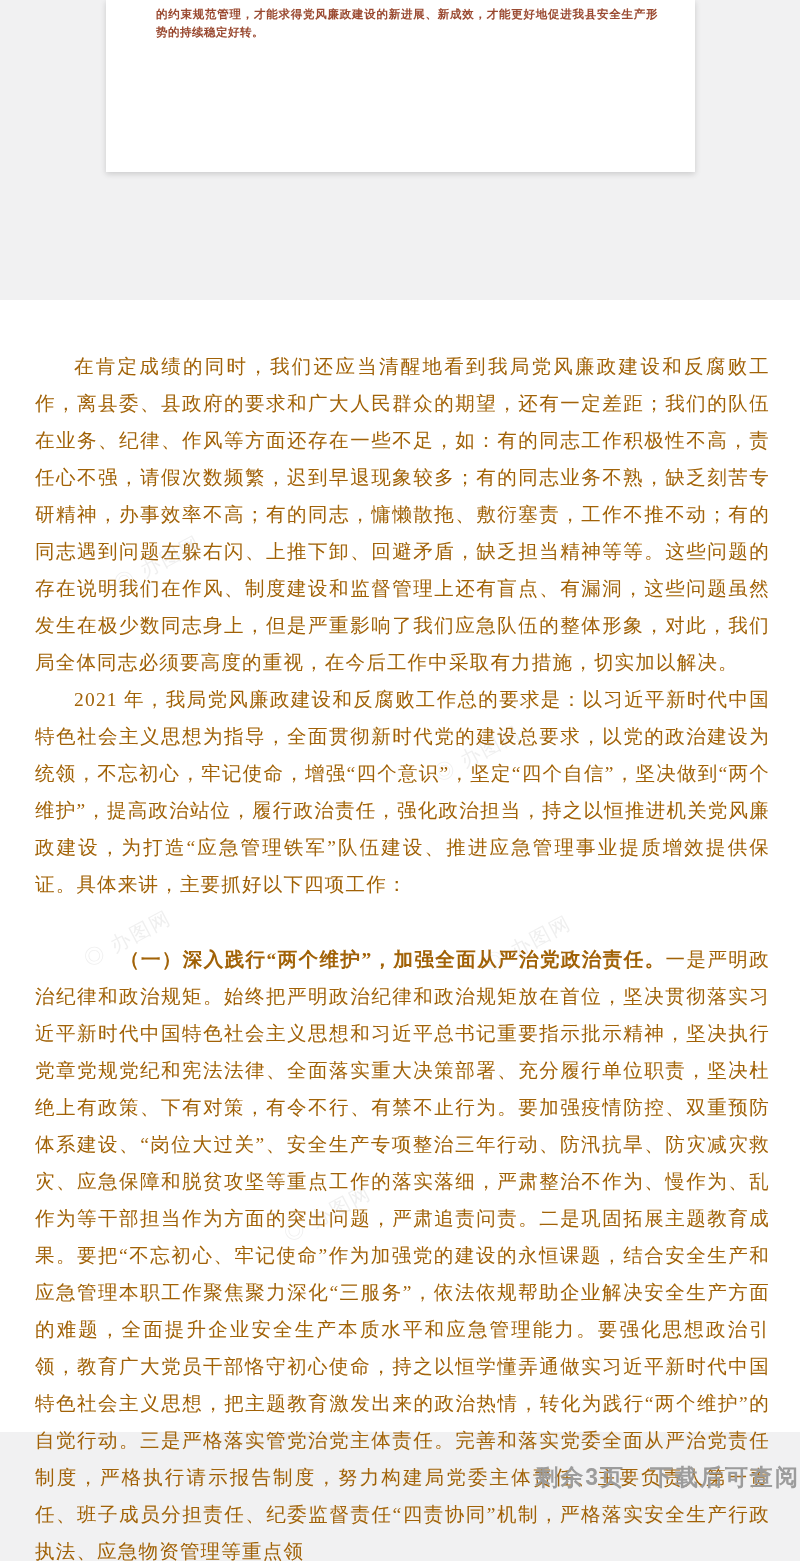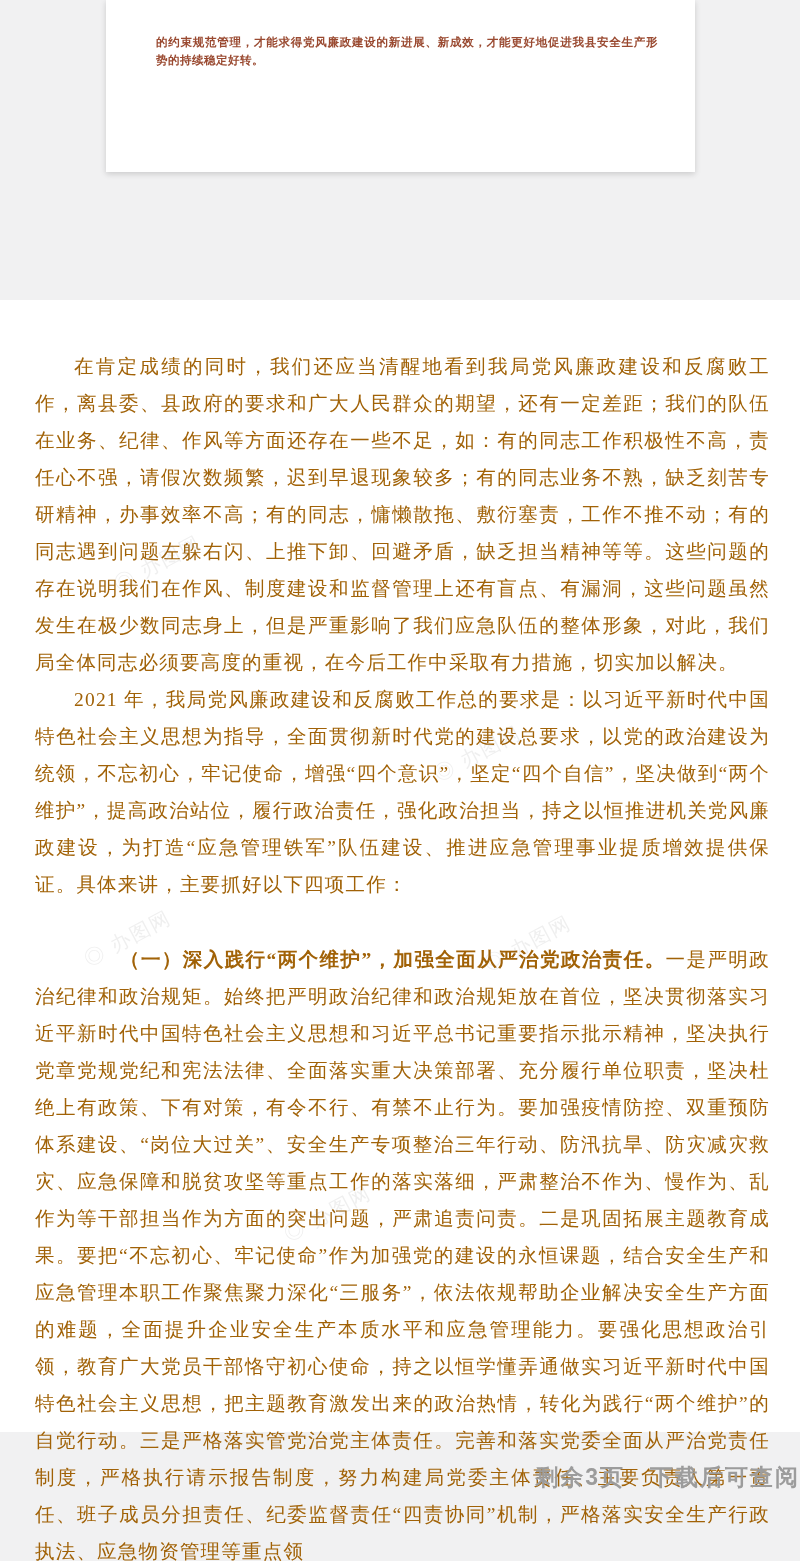--- a/index.html
+++ b/index.html
@@ -27,21 +27,20 @@
     position: absolute;
     left: 50px;
     top: 6px;
     width: 502px;
     font-size: 11.5px;
     line-height: 17.5px;
     font-weight: 700;
     color: #9a4a31;
     text-align: justify;
     letter-spacing: 0.5px;
-    margin-top: 28px;
   }
   
   .page2 {
     position: absolute;
     left: 0;
     top: 300px;
     width: 800px;
     height: 1132px;
     background: #ffffff;
     padding: 48px 30px 0 35px;

